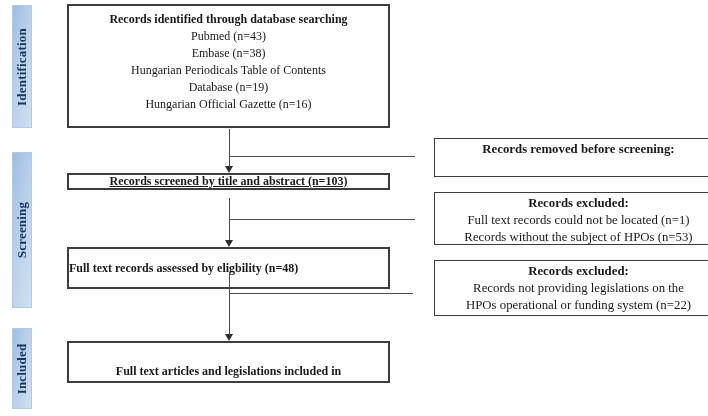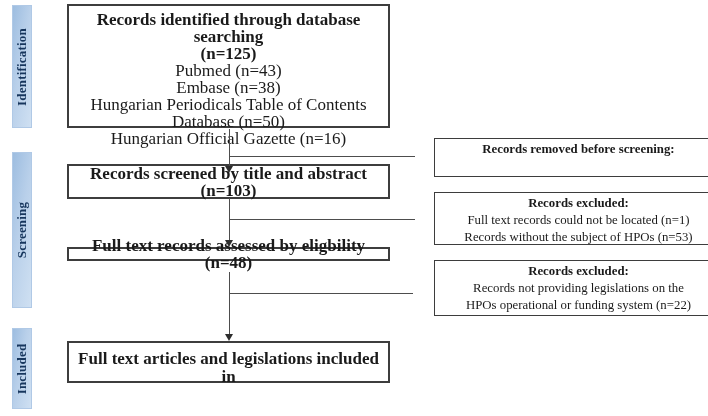--- a/index.html
+++ b/index.html
@@ -40,27 +40,27 @@
   .stage-included       { top: 328px; height: 81px;  }
 
   
   .main-box {
     position: absolute;
     left: 67px;
     width: 323px;
     background: #ffffff;
     border: 2px solid #3d3d3d;
     text-align: center;
-    font-size: 17px;
+    font-size: 12px;
     line-height: 17px;
   }
   .box-identified { top: 4px;   height: 124px; padding-top: 5px; }
-  .box-screened   { top: 164px; height: 35px;  display: flex; align-items: center; justify-content: center; font-weight: bold; }
-  .box-assessed   { top: 247px; height: 14px;  display: flex; align-items: center; justify-content: flex-end; font-weight: bold; }
-  .box-included   { top: 341px; height: 42px;  padding-top: 7px; font-weight: bold; line-height: 18px; }
+  .box-screened   { top: 173px; height: 17px;  display: flex; align-items: center; justify-content: center; font-weight: bold; text-decoration: underline; }
+  .box-assessed   { top: 247px; height: 42px;  display: flex; align-items: center; justify-content: flex-start; font-weight: bold; }
+  .box-included   { top: 341px; height: 42px;  padding-top: 19px; font-weight: bold; line-height: 18px; }
   .bold-line { font-weight: bold; display: block; }
   .plain-line { font-weight: normal; display: block; }
 
   
   .side-box {
     position: absolute;
     left: 434px;
     width: 289px;
     background: #ffffff;
     border: 1.5px solid #3d3d3d;
@@ -115,25 +115,24 @@
   </div>
   <div class="stage stage-screening">
     <span>Screening</span>
   </div>
   <div class="stage stage-included">
     <span>Included</span>
   </div>
 
   <div class="main-box box-identified">
     <span class="bold-line">Records identified through database searching</span>
-    <span class="bold-line">(n=125)</span>
     <span class="plain-line">Pubmed (n=43)</span>
     <span class="plain-line">Embase (n=38)</span>
     <span class="plain-line">Hungarian Periodicals Table of Contents</span>
-    <span class="plain-line">Database (n=50)</span>
+    <span class="plain-line">Database (n=19)</span>
     <span class="plain-line">Hungarian Official Gazette (n=16)</span>
   </div>
 
   <div class="main-box box-screened">
     <span>Records screened by title and abstract (n=103)</span>
   </div>
 
   <div class="main-box box-assessed">
     <span>Full text records assessed by eligbility (n=48)</span>
   </div>

